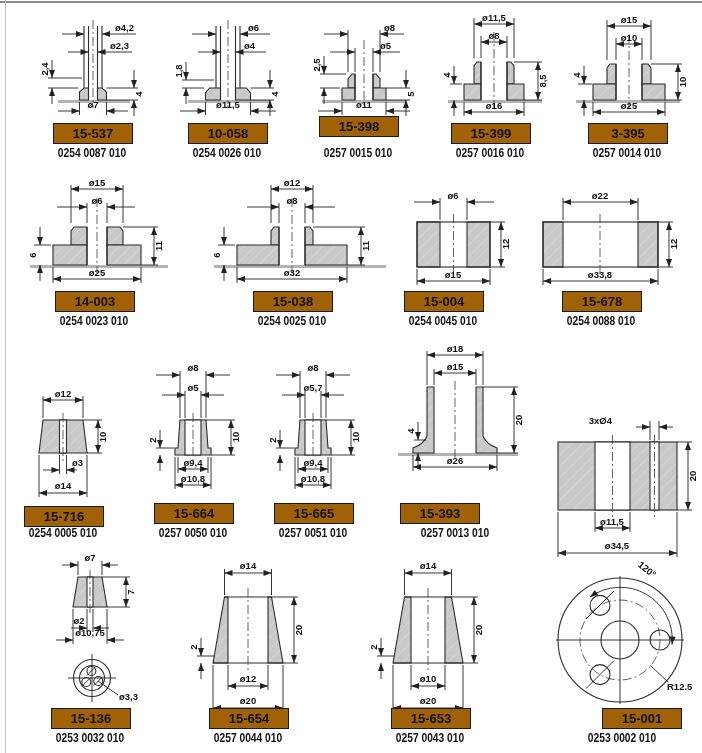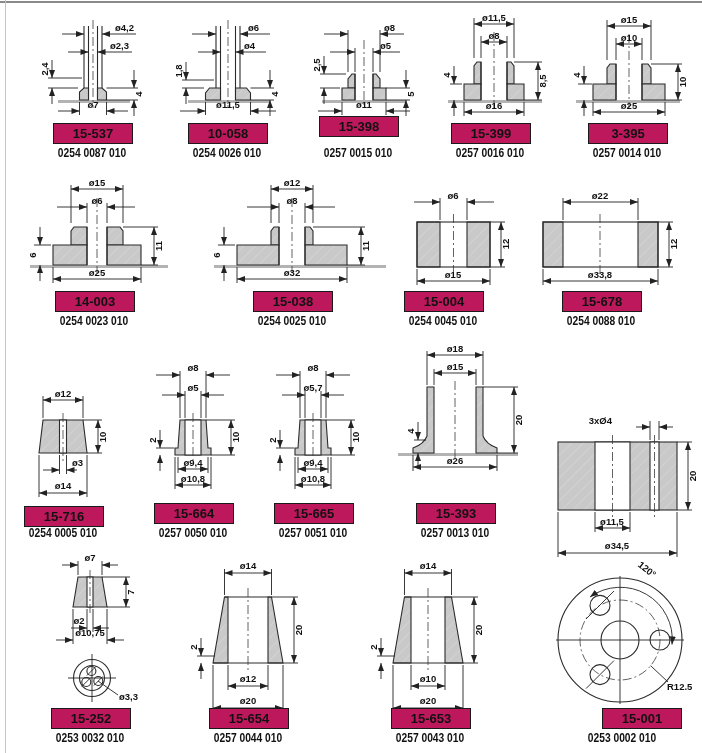--- a/index.html
+++ b/index.html
@@ -9,21 +9,21 @@
   .border-left{position:absolute;left:5px;top:0;width:1px;height:753px;background:#c4c4c4}
   .drw{position:absolute}
   .b{fill:url(#ht);stroke:#2b2b2b;stroke-width:1.1;stroke-linejoin:miter}
   .w{fill:#fff;stroke:#2b2b2b;stroke-width:1.1}
   .ln{fill:none;stroke:#2b2b2b;stroke-width:1.1}
   .d{fill:none;stroke:#222;stroke-width:0.9}
   .c{fill:none;stroke:#3a3a3a;stroke-width:0.8;stroke-dasharray:9 3 2 3}
   .g{stroke:#b3b3b3;stroke-width:3;fill:none}
   text.t{font:bold 9.5px "Liberation Sans",sans-serif;fill:#111}
   .mid{text-anchor:middle}
-  .plate{position:absolute;width:78px;height:19px;border:1.6px solid #1a1a1a;background:#be185d;
+  .plate{position:absolute;width:78px;height:19px;border:1.6px solid #1a1a1a;background:#a16207;
          font-weight:bold;font-size:13px;color:#111;text-align:center;line-height:19px}
   .code{position:absolute;width:130px;text-align:center;font-weight:bold;font-size:12.5px;
         color:#111;transform:scaleX(.82);letter-spacing:0}
 </style>
 </head>
 <body>
 
 <div class="page">
 <div class="border-top"></div>
 <div class="border-left"></div>
@@ -647,24 +647,24 @@
 <div class="code" style="left:378px;top:314px">0254 0045 010</div>
 <div class="plate" style="left:562px;top:291px">15-678</div>
 <div class="code" style="left:536px;top:314px">0254 0088 010</div>
 
 <div class="plate" style="left:24px;top:506px">15-716</div>
 <div class="code" style="left:-2px;top:526px">0254 0005 010</div>
 <div class="plate" style="left:154px;top:503px">15-664</div>
 <div class="code" style="left:128px;top:526px">0257 0050 010</div>
 <div class="plate" style="left:274px;top:503px">15-665</div>
 <div class="code" style="left:248px;top:526px">0257 0051 010</div>
-<div class="plate" style="left:416px;top:503px">15-393</div>
+<div class="plate" style="left:400px;top:503px">15-393</div>
 <div class="code" style="left:390px;top:526px">0257 0013 010</div>
 
-<div class="plate" style="left:51px;top:708px">15-252</div>
+<div class="plate" style="left:51px;top:708px">15-136</div>
 <div class="code" style="left:25px;top:731px">0253 0032 010</div>
 <div class="plate" style="left:209px;top:708px">15-654</div>
 <div class="code" style="left:183px;top:731px">0257 0044 010</div>
 <div class="plate" style="left:391px;top:708px">15-653</div>
 <div class="code" style="left:365px;top:731px">0257 0043 010</div>
 <div class="plate" style="left:602px;top:708px">15-001</div>
 <div class="code" style="left:557px;top:731px">0253 0002 010</div>
 
 </div>
 

